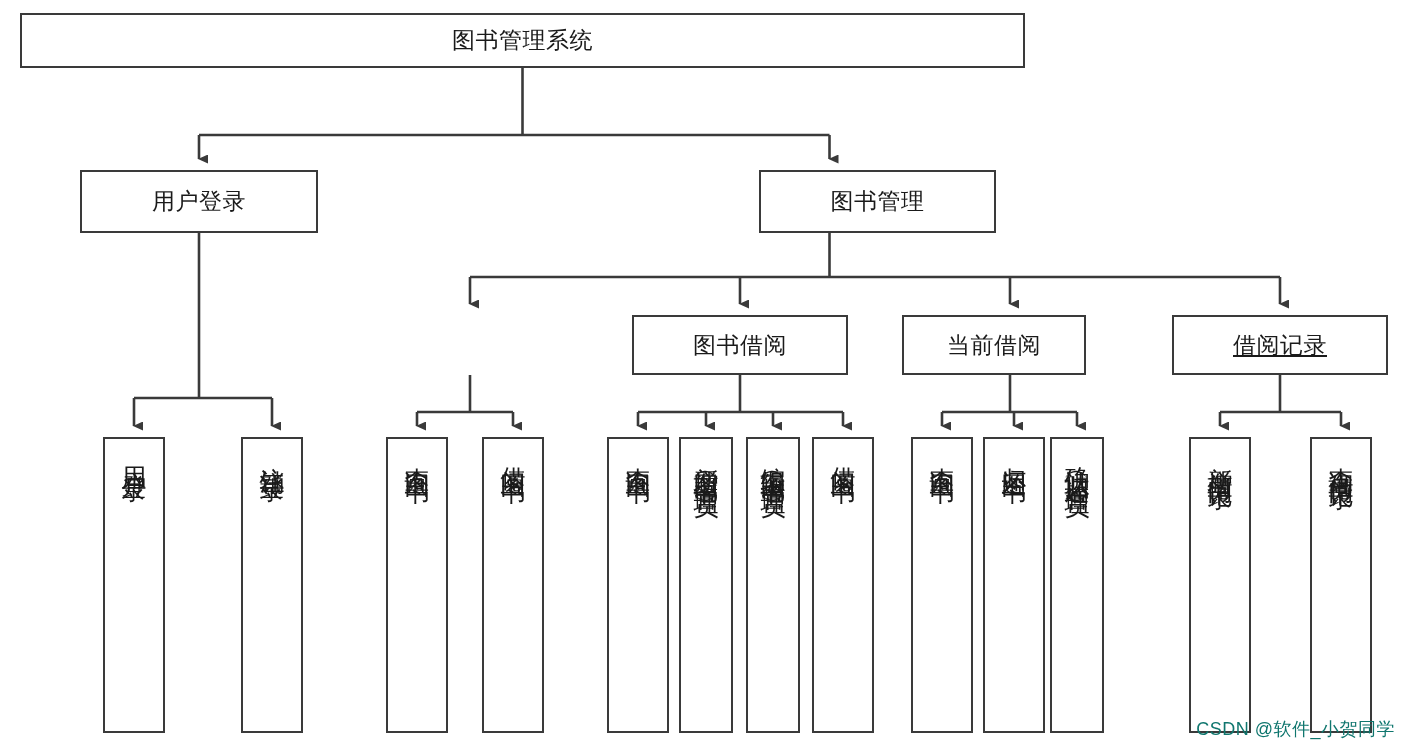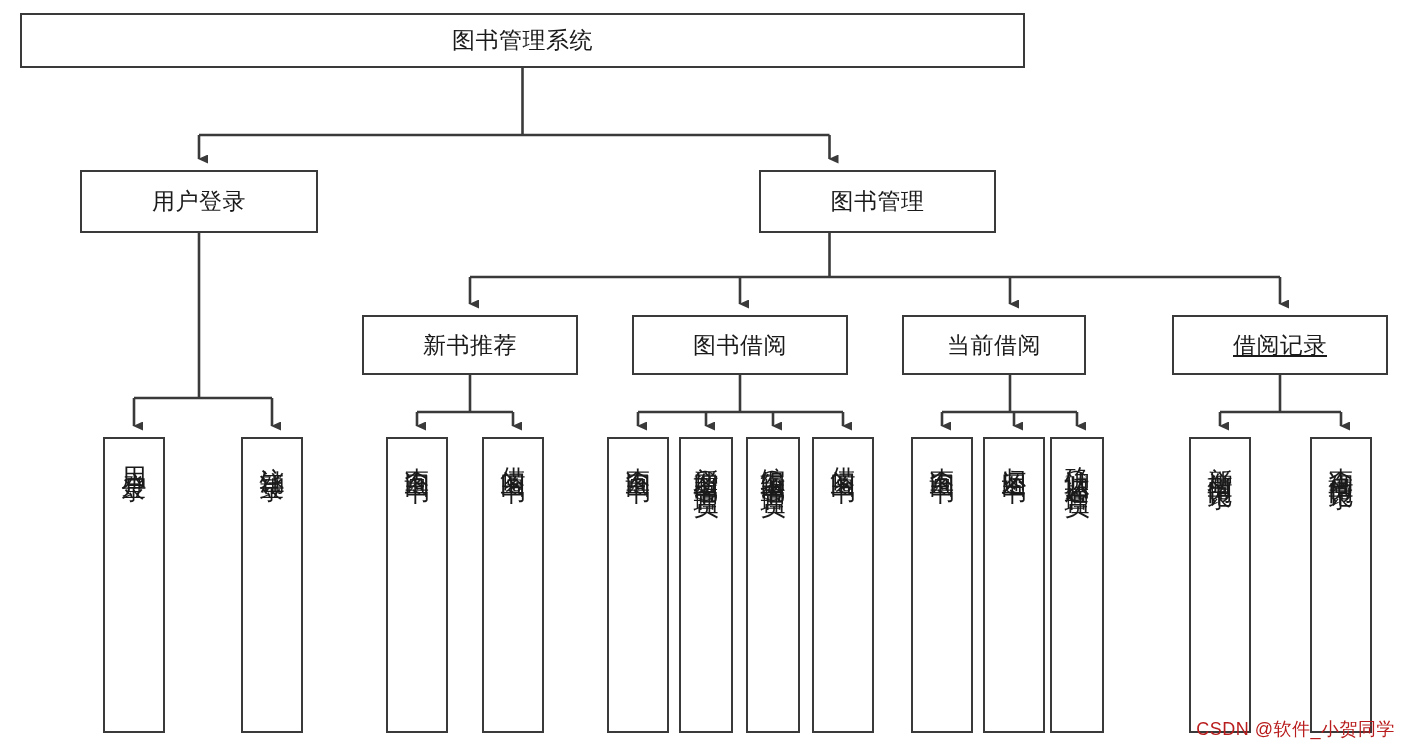--- a/index.html
+++ b/index.html
@@ -58,21 +58,21 @@
     font-size: 25px;
     line-height: 1.0;
     letter-spacing: 4px;
     white-space: nowrap;
   }
   #watermark {
     position: absolute;
     right: 10px;
     bottom: 6px;
     font-size: 18px;
-    color: #b91c1c;
+    color: #0f766e;
     letter-spacing: 0.5px;
     white-space: nowrap;
     pointer-events: none;
   }
 </style>
 </head>
 <body>
 
 <div id="diagram-root">
 
@@ -123,23 +123,20 @@
     <span class="node-label">图书管理系统</span>
   </div>
 
   <div class="node horizontal" style="left: 80px; top: 170px; width: 238px; height: 63px;">
     <span class="node-label">用户登录</span>
   </div>
   <div class="node horizontal" style="left: 711px; top: 170px; width: 237px; height: 63px; margin-left: 48px;">
     <span class="node-label">图书管理</span>
   </div>
 
-  <div class="node horizontal" style="left: 362px; top: 315px; width: 216px; height: 60px;">
-    <span class="node-label">新书推荐</span>
-  </div>
   <div class="node horizontal" style="left: 632px; top: 315px; width: 216px; height: 60px;">
     <span class="node-label">图书借阅</span>
   </div>
   <div class="node horizontal" style="left: 902px; top: 315px; width: 184px; height: 60px;">
     <span class="node-label">当前借阅</span>
   </div>
   <div class="node horizontal" style="left: 1172px; top: 315px; width: 216px; height: 60px; text-decoration: underline;">
     <span class="node-label">借阅记录</span>
   </div>
 

